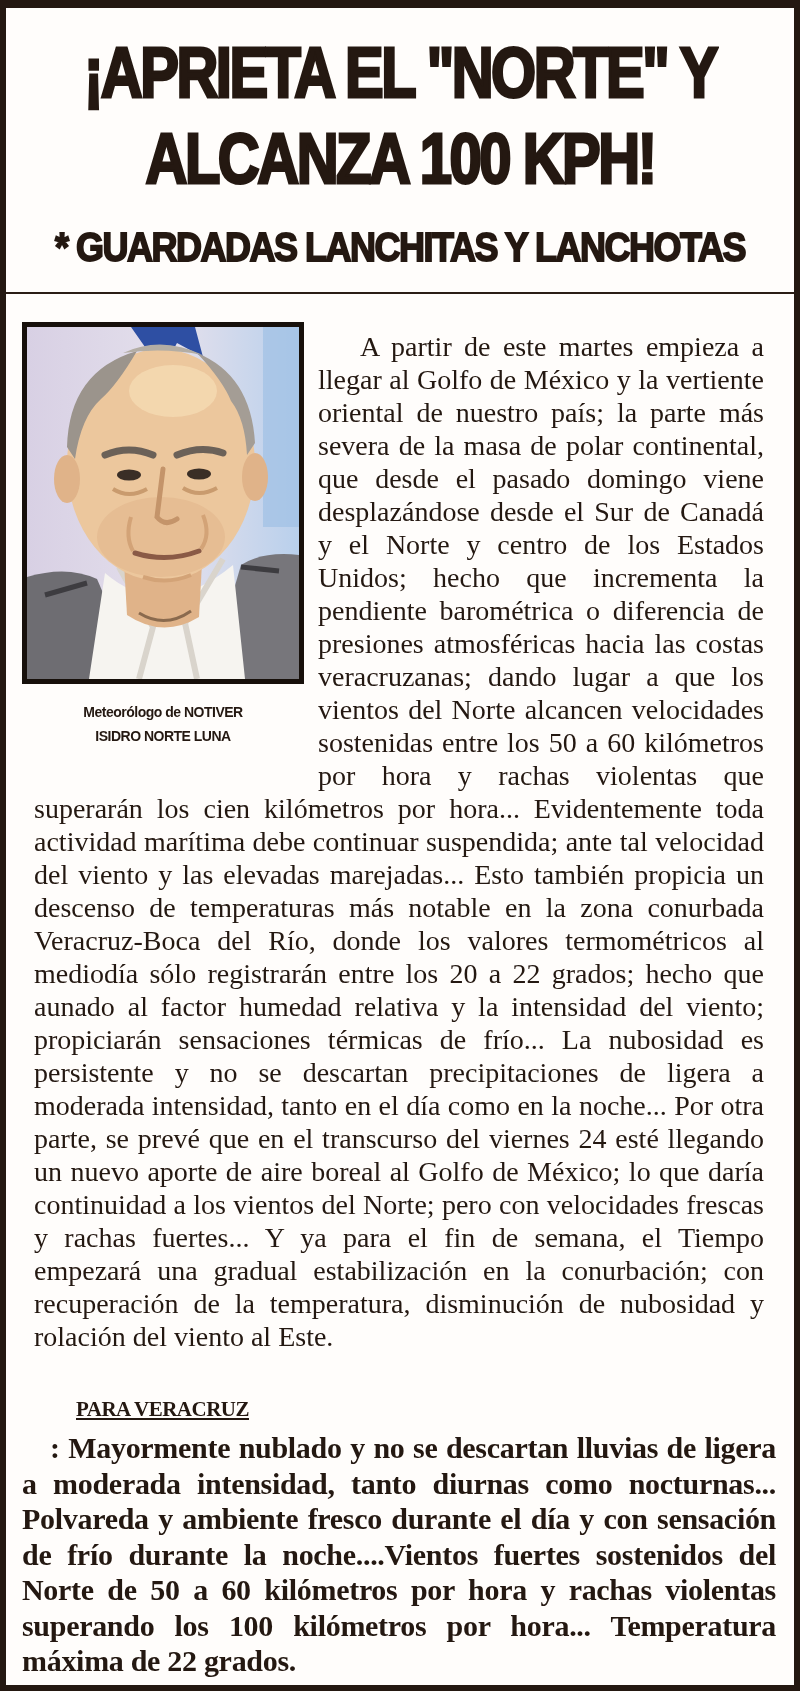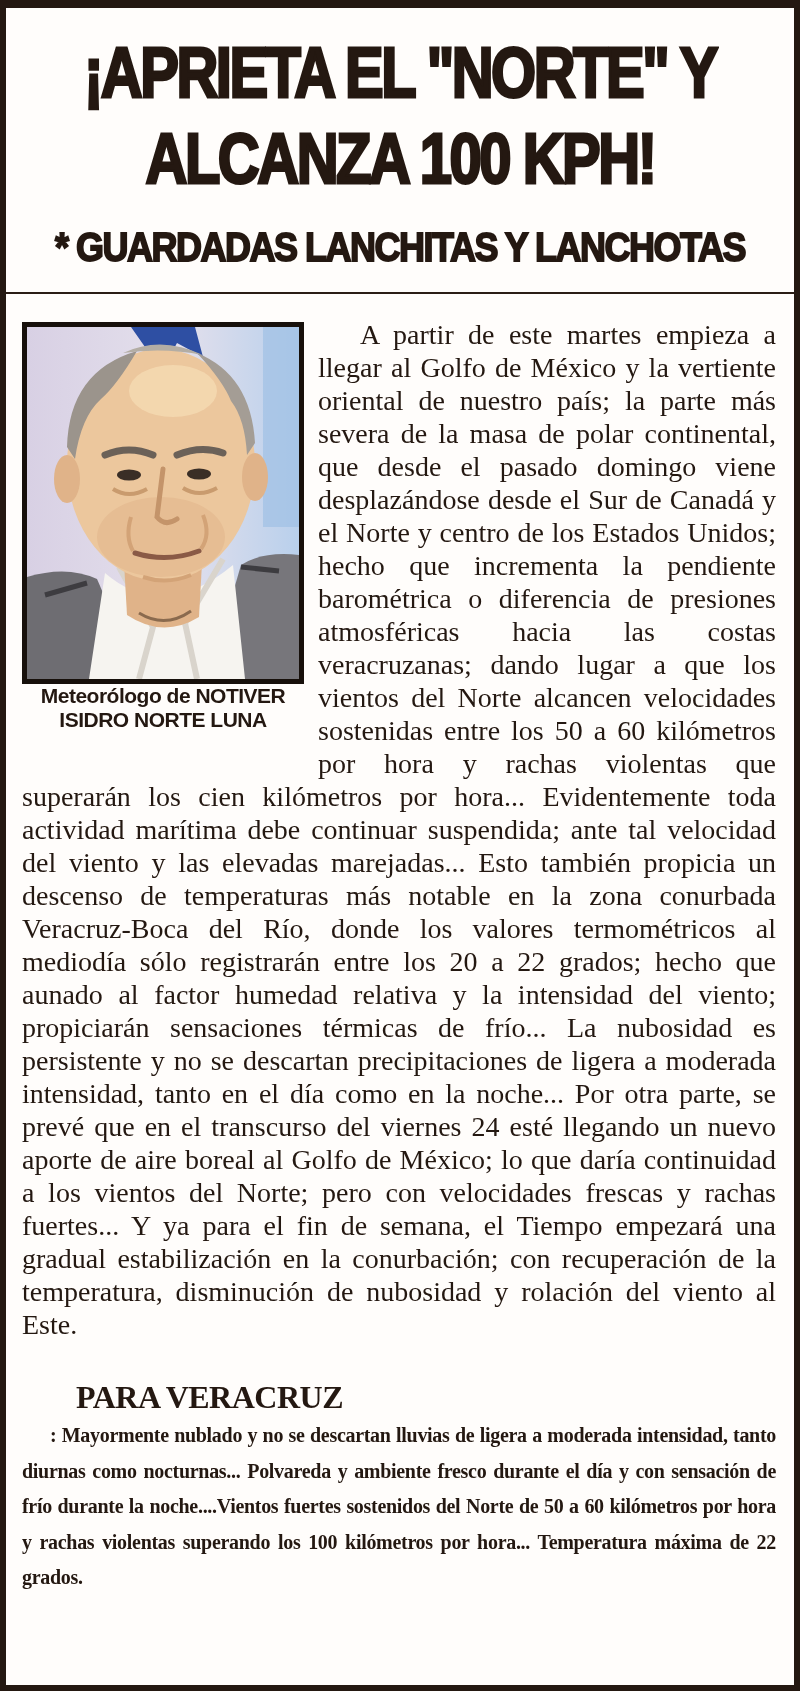--- a/index.html
+++ b/index.html
@@ -62,42 +62,43 @@
   .portrait-frame{
     border:5px solid #17100b;
     width:272px;height:352px;
     background:#cfd2e6;
     line-height:0;
   }
   .portrait-frame svg{width:100%;height:100%;}
   .portrait-caption{
     font-family:"Liberation Sans", sans-serif;
     font-weight:bold;
-    font-size:21px;
+    font-size:14px;
     line-height:24px;
     text-align:center;
-    padding-top:0;
+    padding-top:16px;
     letter-spacing:-0.5px;
   }
   .body-text{
-    margin:0;
+    margin:12px;
     text-indent:42px;
   }
   
   .forecast{margin-top:40px;}
   .forecast-heading{
     margin:0 0 4px 0;
     padding-left:54px;
-    font-size:32px;
+    font-size:21px;
     font-weight:bold;
     letter-spacing:-0.5px;
+    text-decoration:underline;
   }
   .forecast-text{
     margin:0;
-    font-size:20px;
+    font-size:30px;
     line-height:35.5px;
     font-weight:bold;
     text-align:justify;
     text-indent:28px;
     letter-spacing:-0.3px;
   }
 </style>
 </head>
 <body>
 

